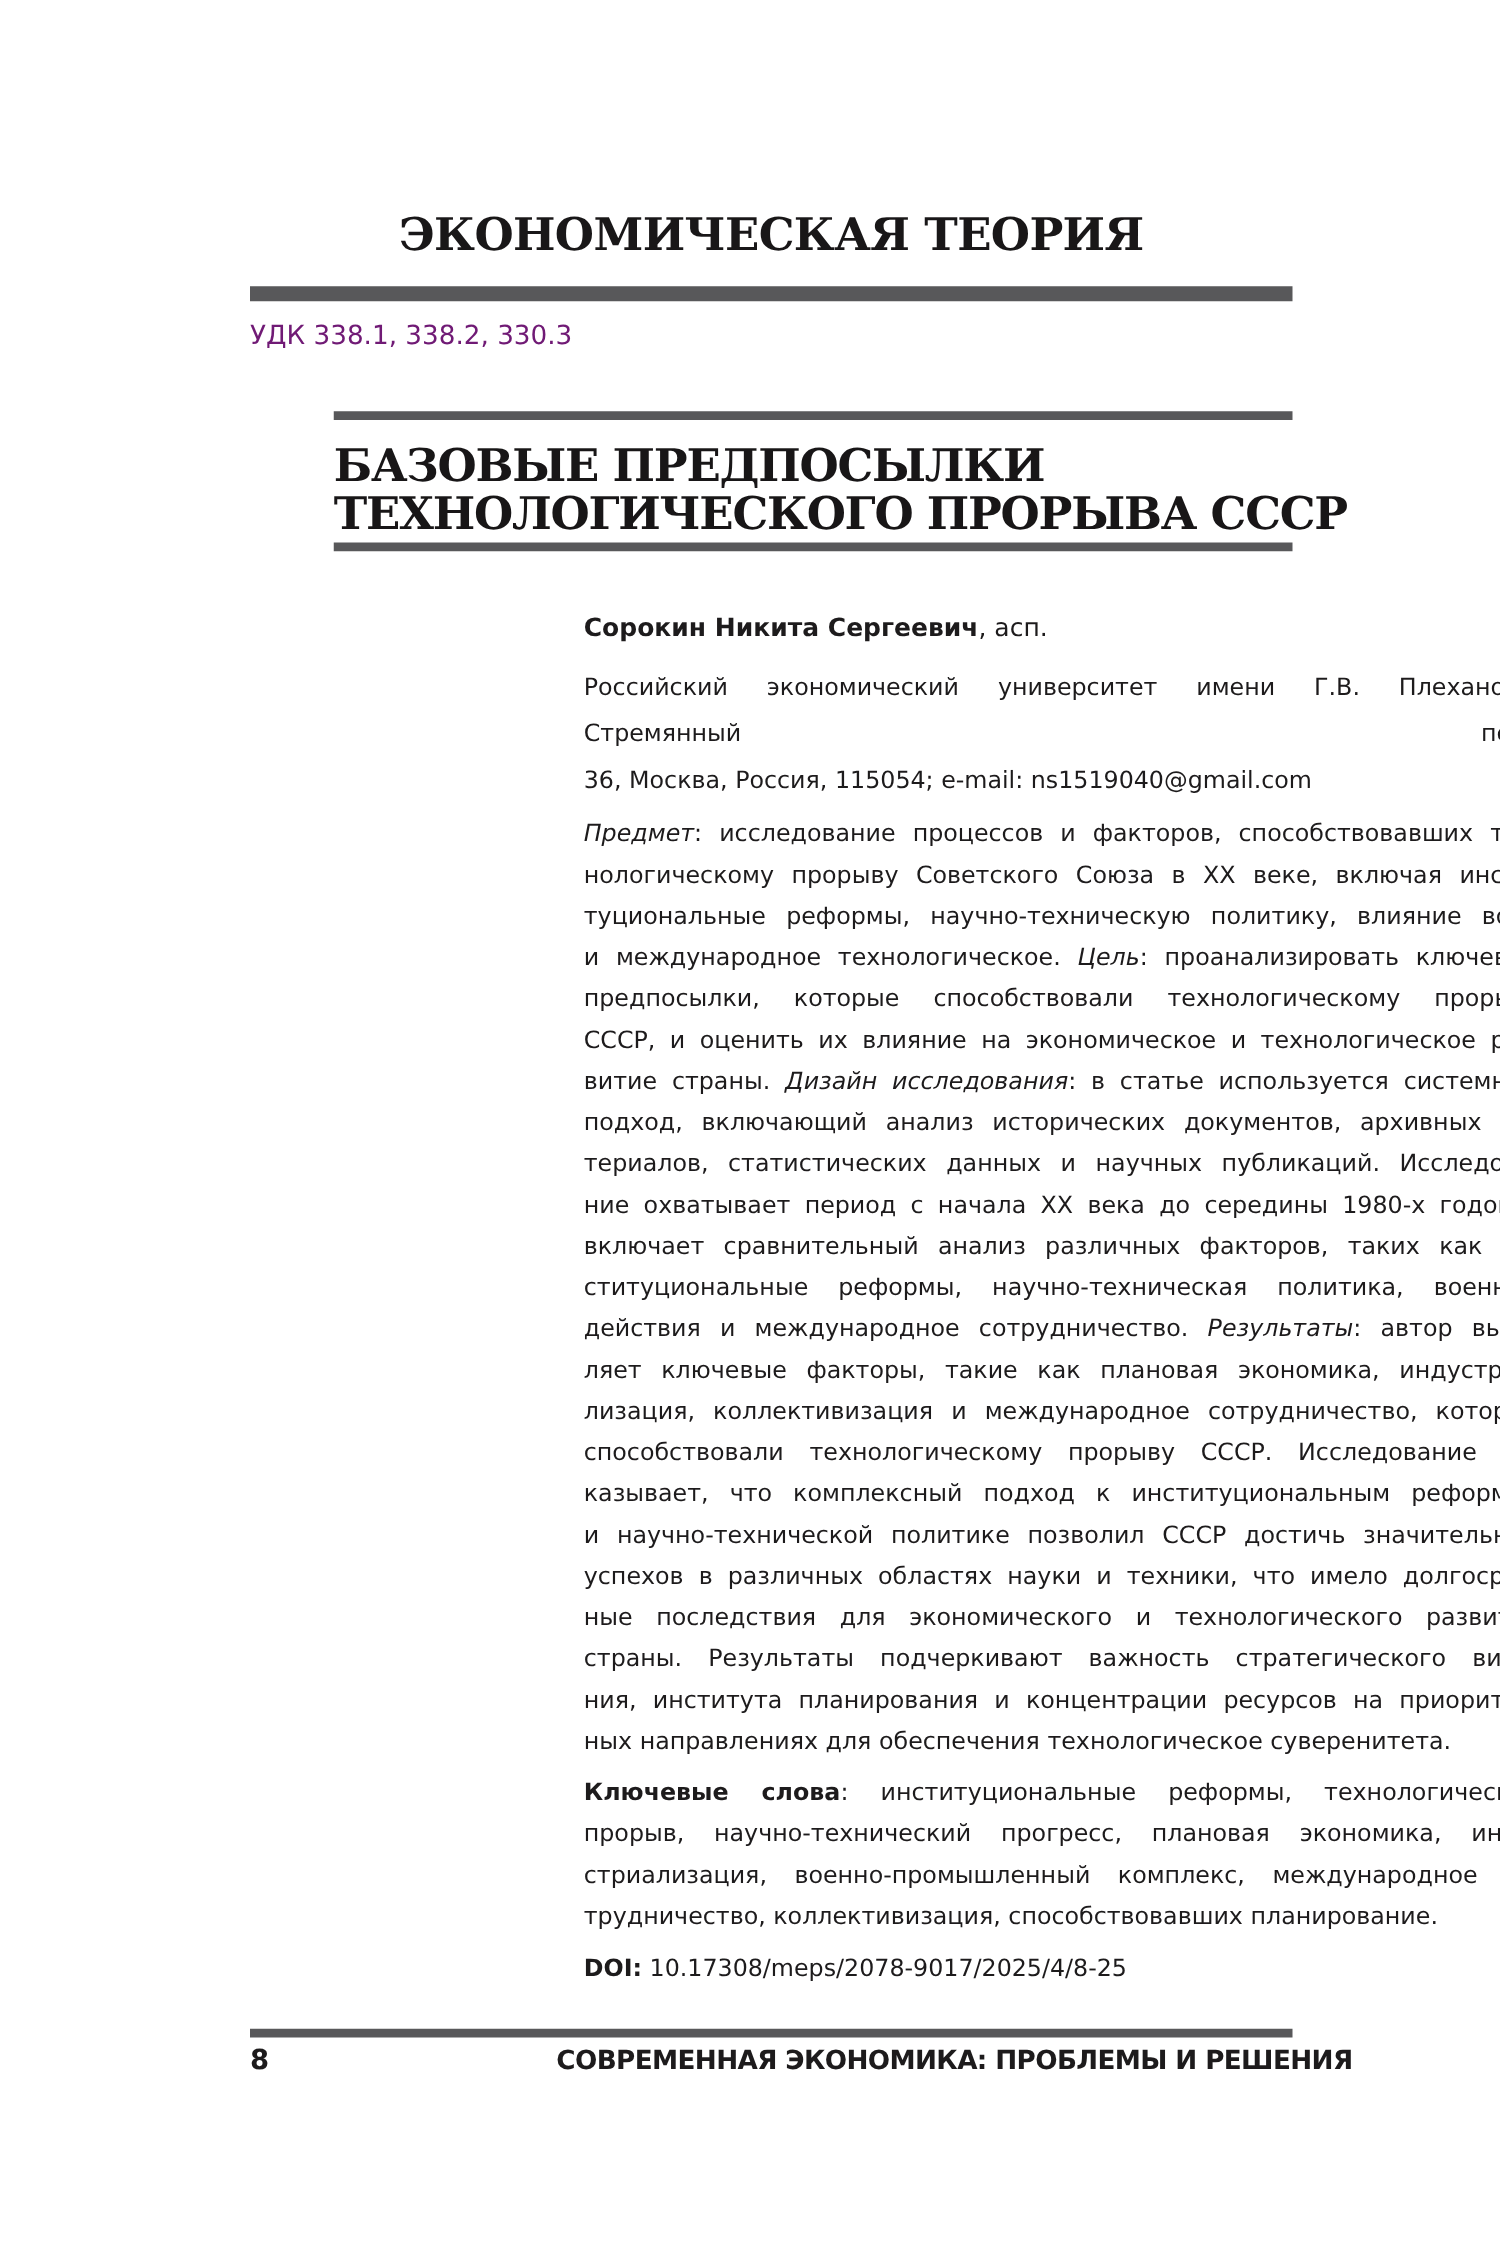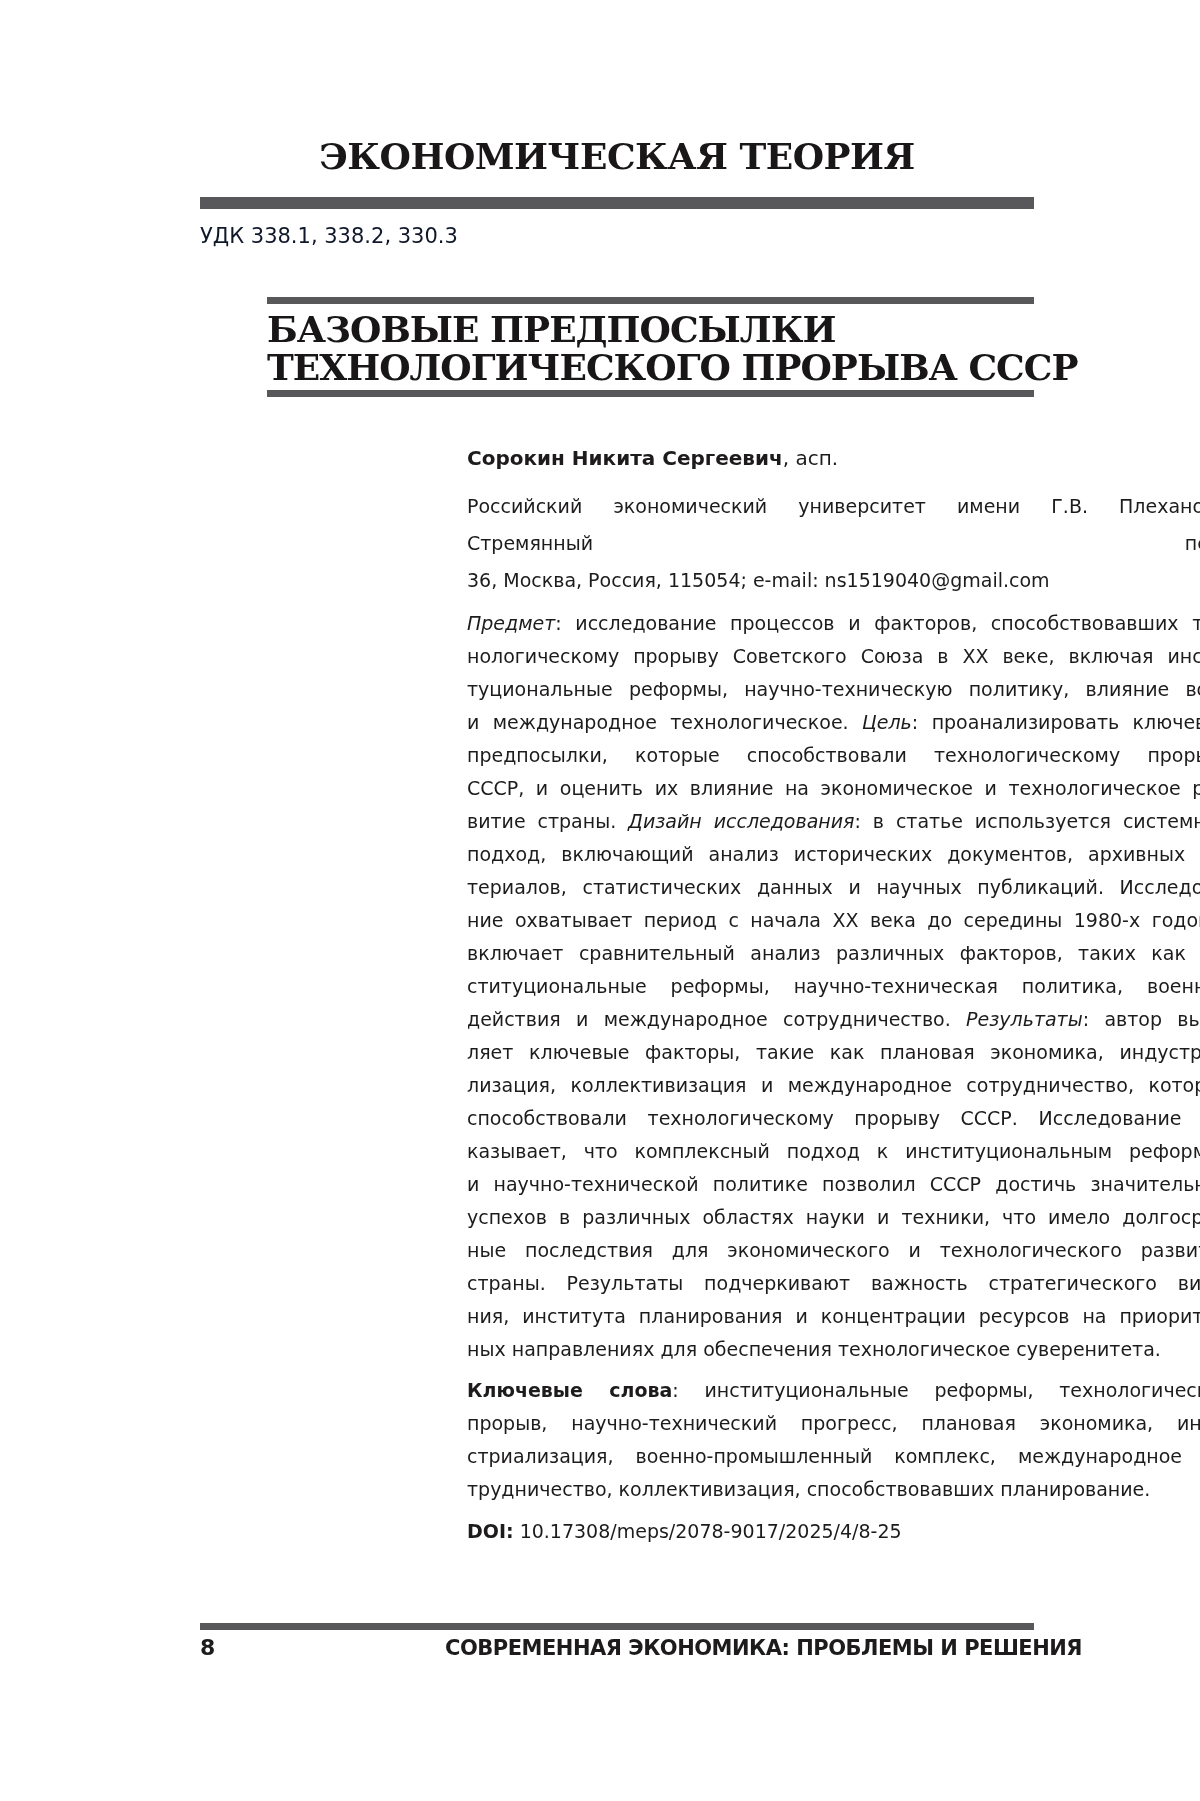--- a/index.html
+++ b/index.html
@@ -17,35 +17,36 @@
   .header-title {
     padding-top:136px;
     text-align:center;
     font-family:"DejaVu Serif", serif;
     font-weight:bold;
     font-size:36px;
     line-height:40px;
     letter-spacing:-0.5px;
     color:#191718;
     white-space:nowrap;
+    margin-top:32px;
   }
   .header-rule { height:12px; background:#58585a; margin-top:21px; }
 
-  .meta { margin-top:6px; font-size:21px; line-height:42px; color:#0f172a; }
+  .meta { margin-top:6px; font-size:21px; line-height:42px; color:#701a75; }
 
   .title-block { margin-left:67px; width:767px; margin-top:40px; }
   .tb-rule { height:7px; background:#58585a; }
   .tb-title {
     font-family:"DejaVu Serif", serif;
     font-weight:bold;
     font-size:36px;
     line-height:38px;
     letter-spacing:-1px;
     color:#181617;
-    padding:6px 0 4px 0;
+    padding:18px 0 4px 0;
     white-space:nowrap;
   }
 
   .body-col { margin-left:267px; width:766px; }
 
   .author-line { margin-top:47px; font-size:20px; line-height:28px; }
   .author-name { font-weight:bold; }
 
   .affiliation { margin-top:16px; font-size:19px; line-height:37px; }
 

